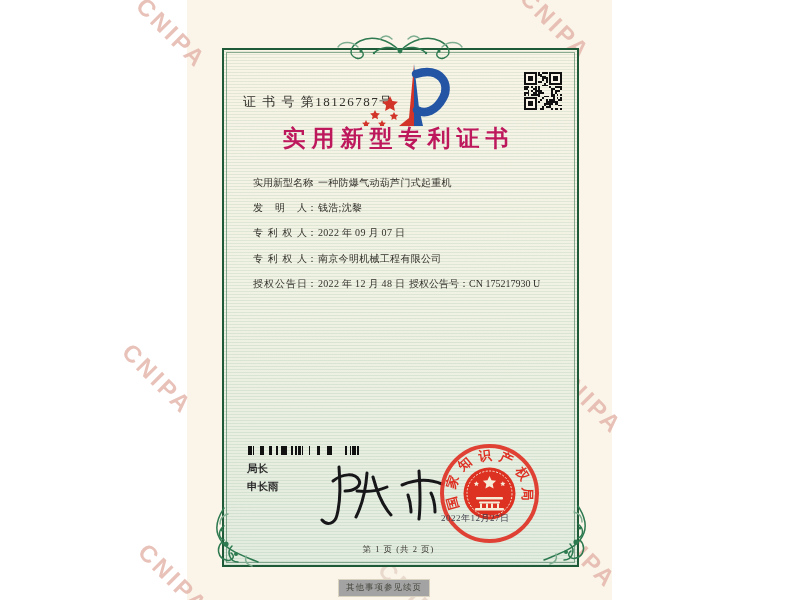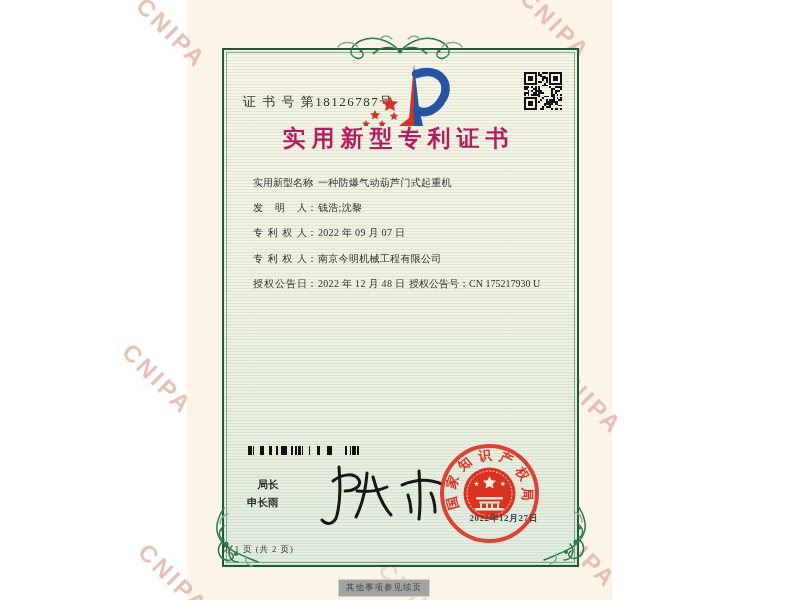--- a/index.html
+++ b/index.html
@@ -32,30 +32,30 @@
          letter-spacing:6px;color:#be185d;}
   .fields{left:253px;top:176px;width:322px;font-size:10px;color:#33312C;}
   .frow{position:relative;height:13px;line-height:13px;margin-bottom:12.2px;white-space:nowrap;}
   .flabel{display:inline-block;width:54px;text-align:justify;text-align-last:justify;}
   .fcolon{display:inline-block;width:6px;}
   .fvalue{margin-left:5px;letter-spacing:0.3px;}
   .fright{position:absolute;left:156px;top:0;white-space:nowrap;}
   .paras{left:243px;top:346px;width:320px;font-size:9.5px;line-height:12.4px;color:#4F4B42;
          text-align:justify;z-index:5;position:absolute;}
   .paras p{margin:0;text-indent:2em;}
-  .director{left:247px;top:476px;font-size:10.5px;font-weight:600;color:#2A2A2A;line-height:18px;text-align:right;}
-  .pagefoot{left:222px;top:544px;width:353px;text-align:left;font-size:8.5px;color:#3C3A34;letter-spacing:1px;}
+  .director{left:247px;top:460px;font-size:10.5px;font-weight:600;color:#2A2A2A;line-height:18px;}
+  .pagefoot{left:222px;top:544px;width:353px;text-align:center;font-size:8.5px;color:#3C3A34;letter-spacing:1px;}
   .contnote{left:338px;top:568px;font-size:8.5px;color:#4A4A42;letter-spacing:1px;
             border:1px solid #D9D2BF;background:#a3a3a3;padding:2px 7px;margin-top:11px;}
   
   .seal{left:440px;top:444px;width:99px;height:99px;z-index:6;}
   .seal .ring{position:absolute;inset:0;border:4.5px solid rgba(224,50,38,0.92);border-radius:50%;box-sizing:border-box;}
   .seal .arcchar{position:absolute;font-size:13px;font-weight:bold;color:#DE3023;z-index:2;
             font-family:"Liberation Serif",serif;}
-  .sealdate{left:441px;top:512px;width:97px;text-align:right;font-size:9px;font-weight:bold;
+  .sealdate{left:441px;top:512px;width:97px;text-align:left;font-size:9px;font-weight:normal;
             color:#44424E;letter-spacing:0.5px;z-index:7;}
 </style>
 </head>
 <body>
 
 <div id="canvas">
 
   <div class="wm wm1">CNIPA</div>
   <div class="wm wm2">CNIPA</div>
   <div class="wm wm3 light">CNIPA</div>

